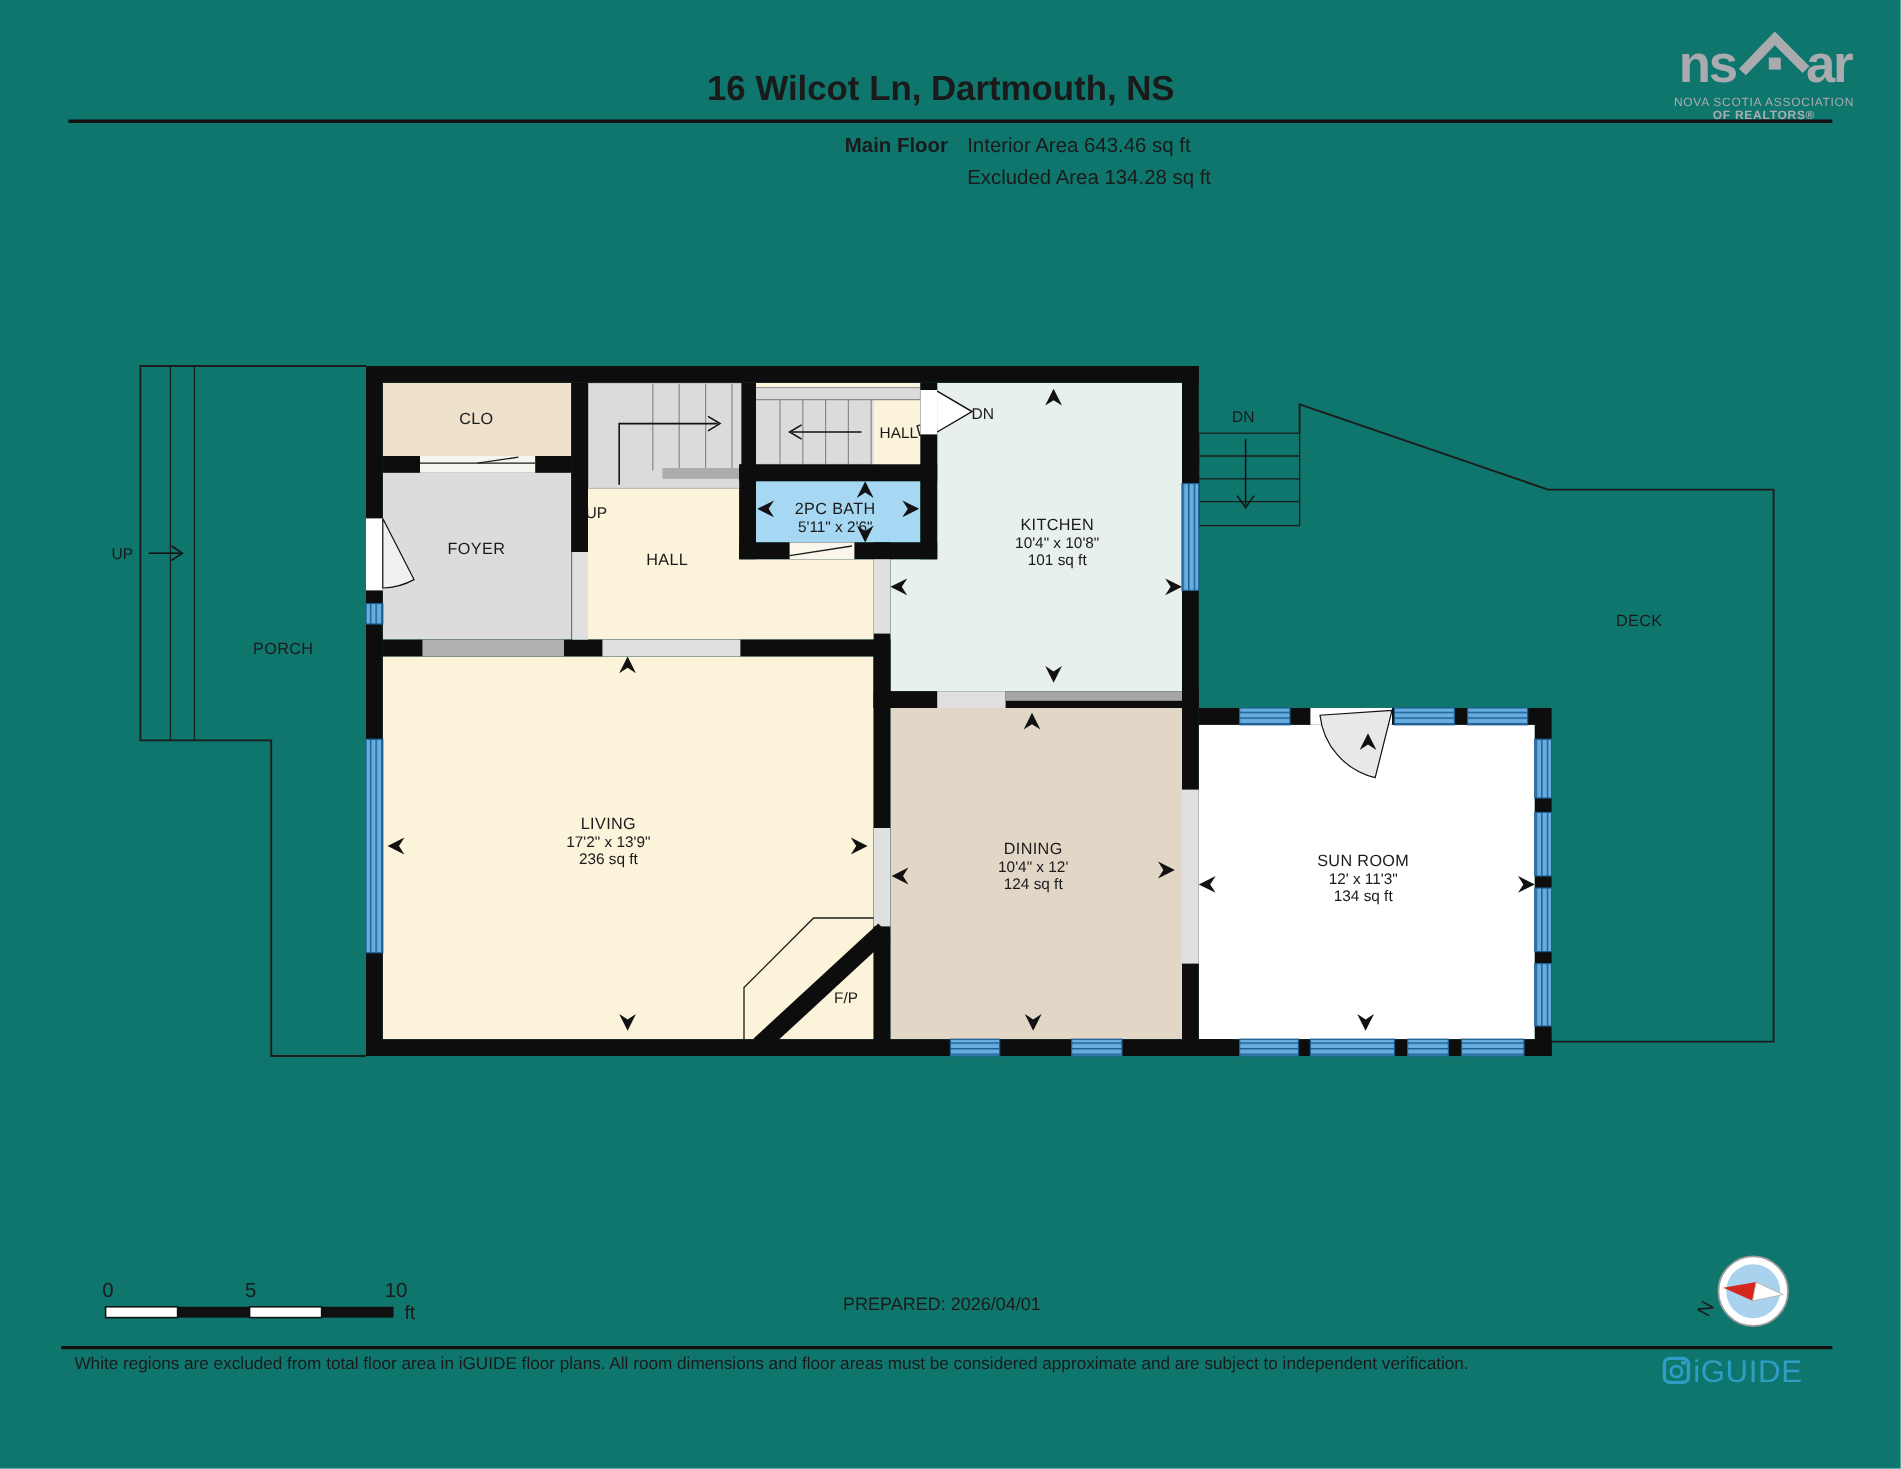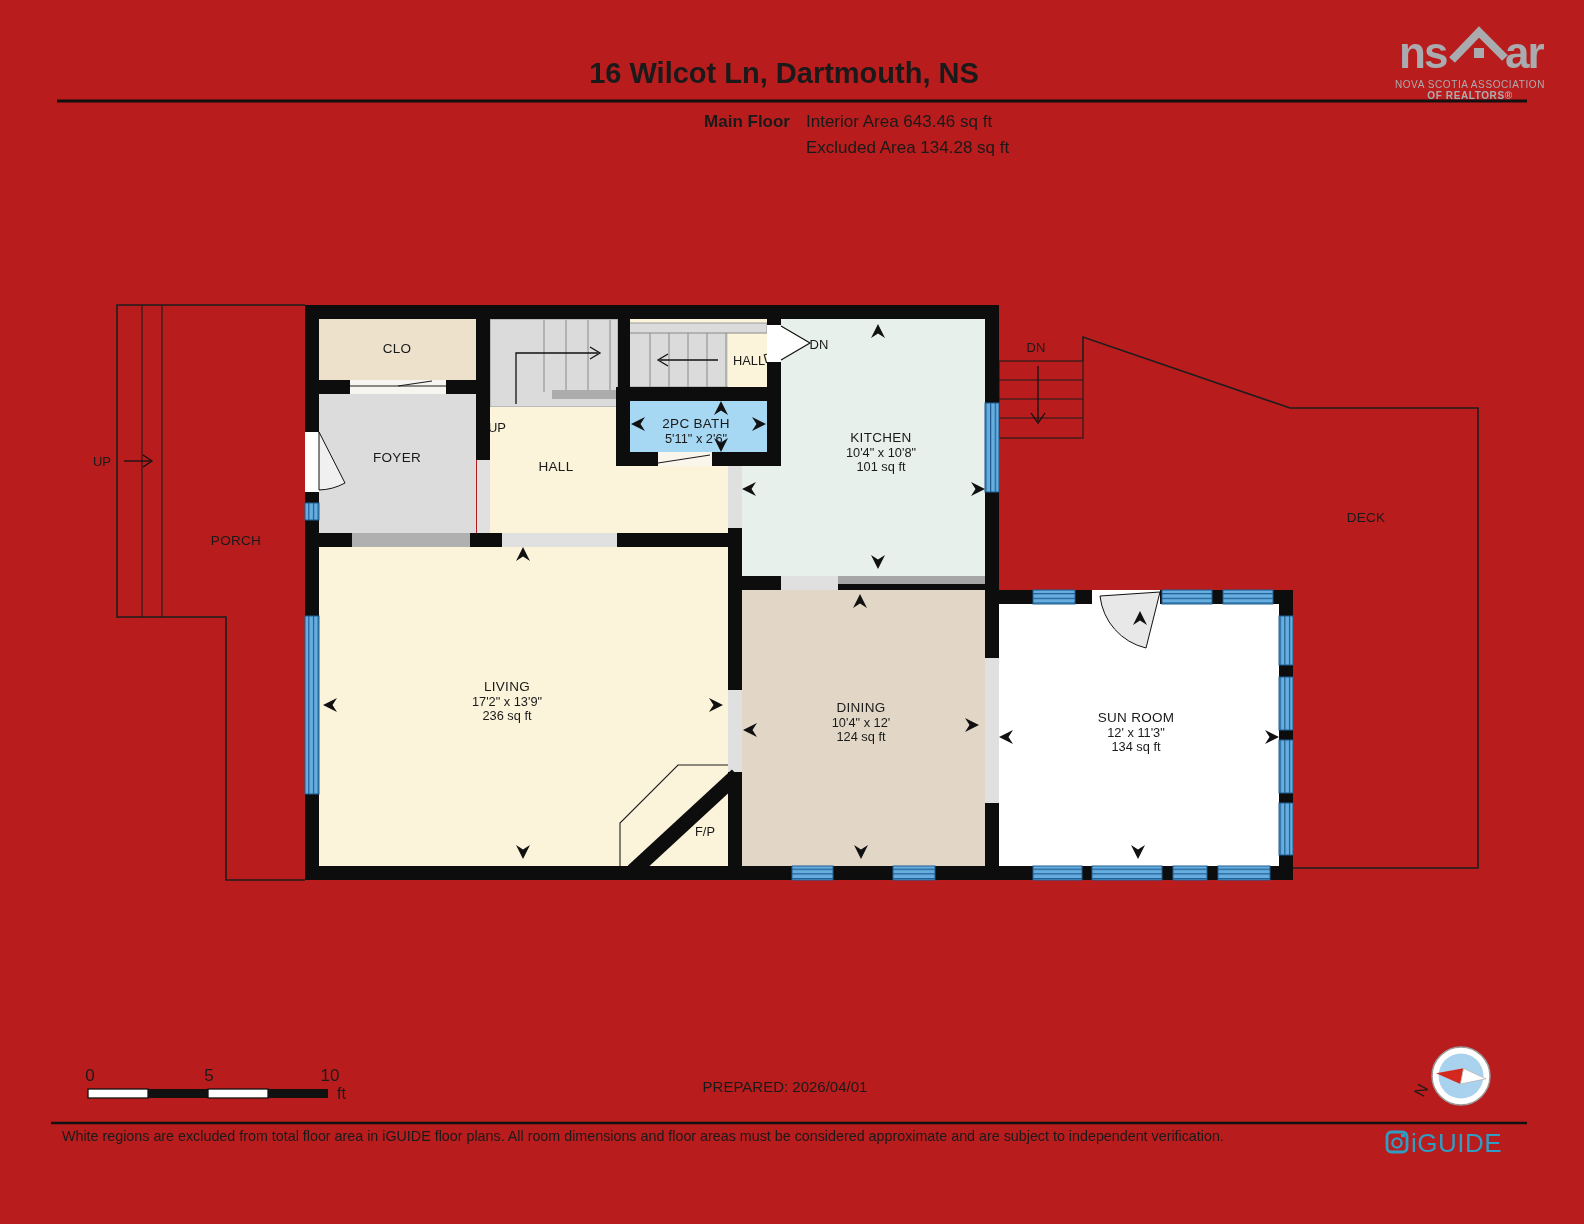--- a/index.html
+++ b/index.html
@@ -1,17 +1,17 @@
 <!DOCTYPE html>
 <html><head>
 <meta charset="utf-8">
 <style>
   html,body{margin:0;padding:0;background:#ffffff;}
   body{font-family:"Liberation Sans", sans-serif;}
-  .page{position:relative;width:1584px;height:1224px;background:#b91c1c;overflow:hidden;}
+  .page{position:relative;width:1584px;height:1224px;background:#0f766e;overflow:hidden;}
   svg{display:block;}
   text{fill:#1a1a1a;}
   .t-title{font-size:29px;font-weight:bold;}
   .t-floor{font-size:17px;font-weight:bold;}
   .t-area{font-size:17px;}
   .t-room{font-size:13.5px;letter-spacing:.3px;}
   .t-dim{font-size:12.8px;}
   .t-small{font-size:13px;}
   .t-scale{font-size:17px;}
   .t-ft{font-size:16px;}

